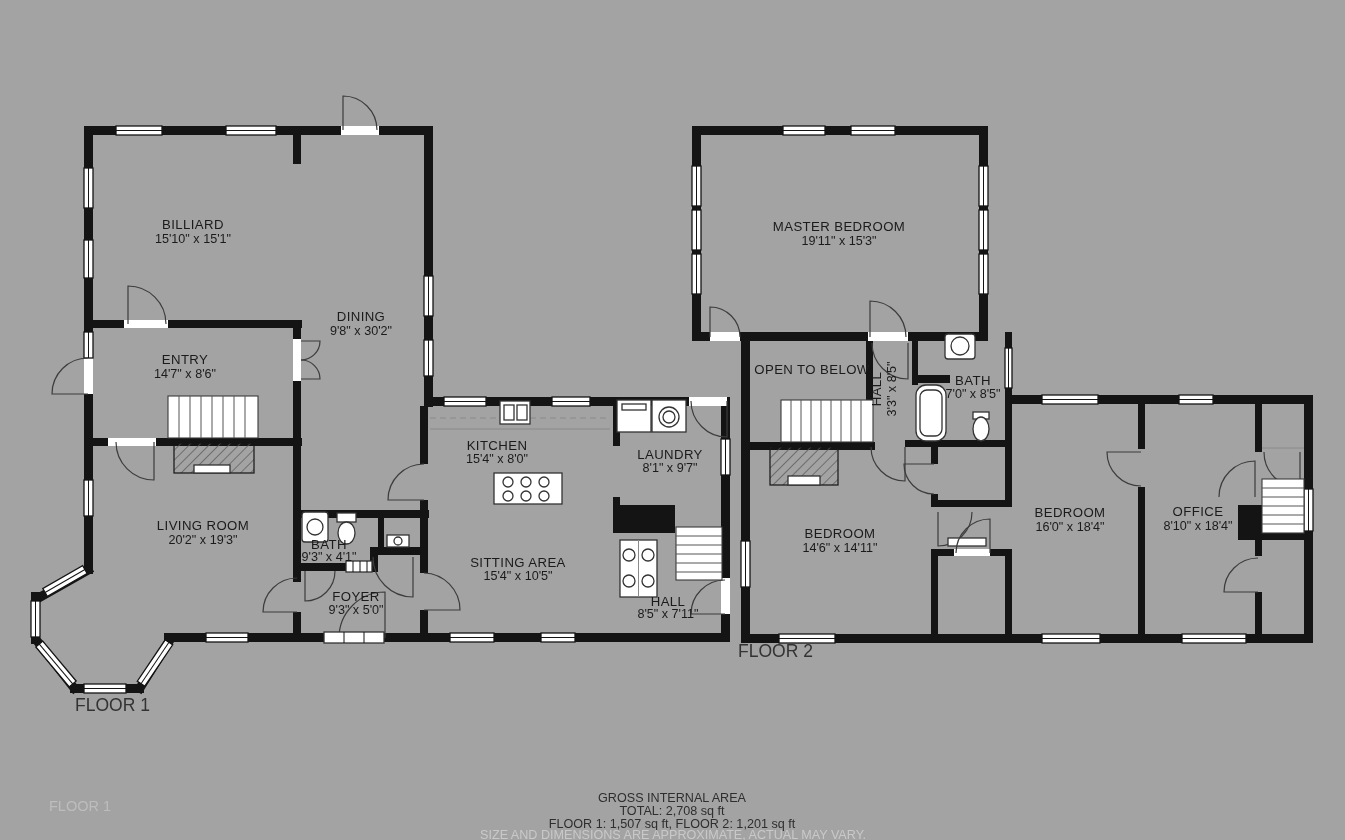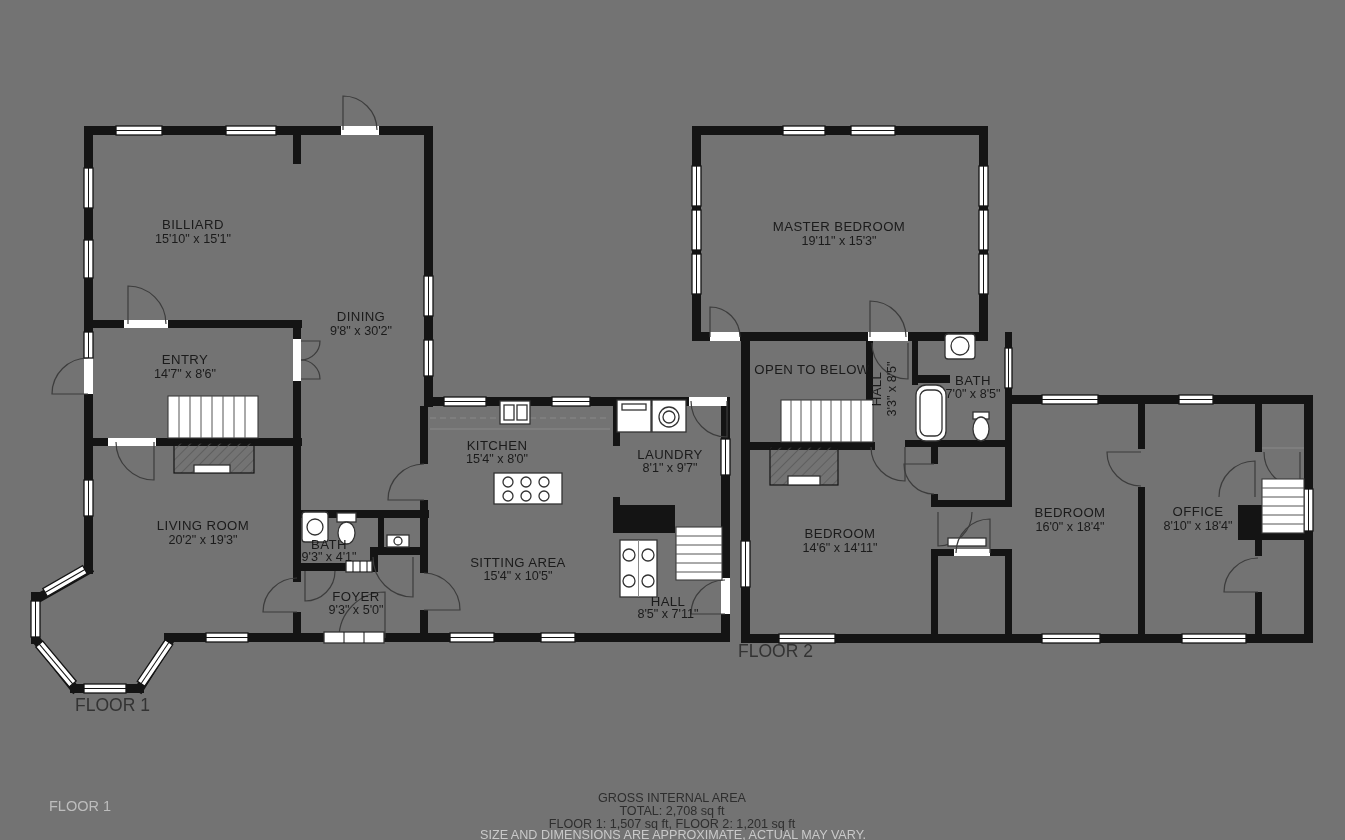--- a/index.html
+++ b/index.html
@@ -1,16 +1,16 @@
 <!DOCTYPE html>
 <html><head>
 <meta charset="utf-8">
 <style>
   html,body{margin:0;padding:0;background:#ffffff;}
-  #stage{position:relative;width:1345px;height:840px;background:#737373;overflow:hidden;
+  #stage{position:relative;width:1345px;height:840px;background:#a3a3a3;overflow:hidden;
          font-family:"Liberation Sans",sans-serif;}
   svg{position:absolute;left:0;top:0;}
   .wall{fill:#141414;}
   .wl{stroke:#141414;stroke-width:9;stroke-linecap:square;}
   .gap{fill:#ffffff;}
   .winb{fill:#ffffff;stroke:#141414;stroke-width:1.3;}
   .winl{stroke:#141414;stroke-width:1;}
   .door{fill:none;stroke:#3d3d3d;stroke-width:1.2;}
   .sb{fill:#ffffff;stroke:#3a3a3a;stroke-width:1.1;}
   .tr{fill:none;stroke:#555;stroke-width:1;}

